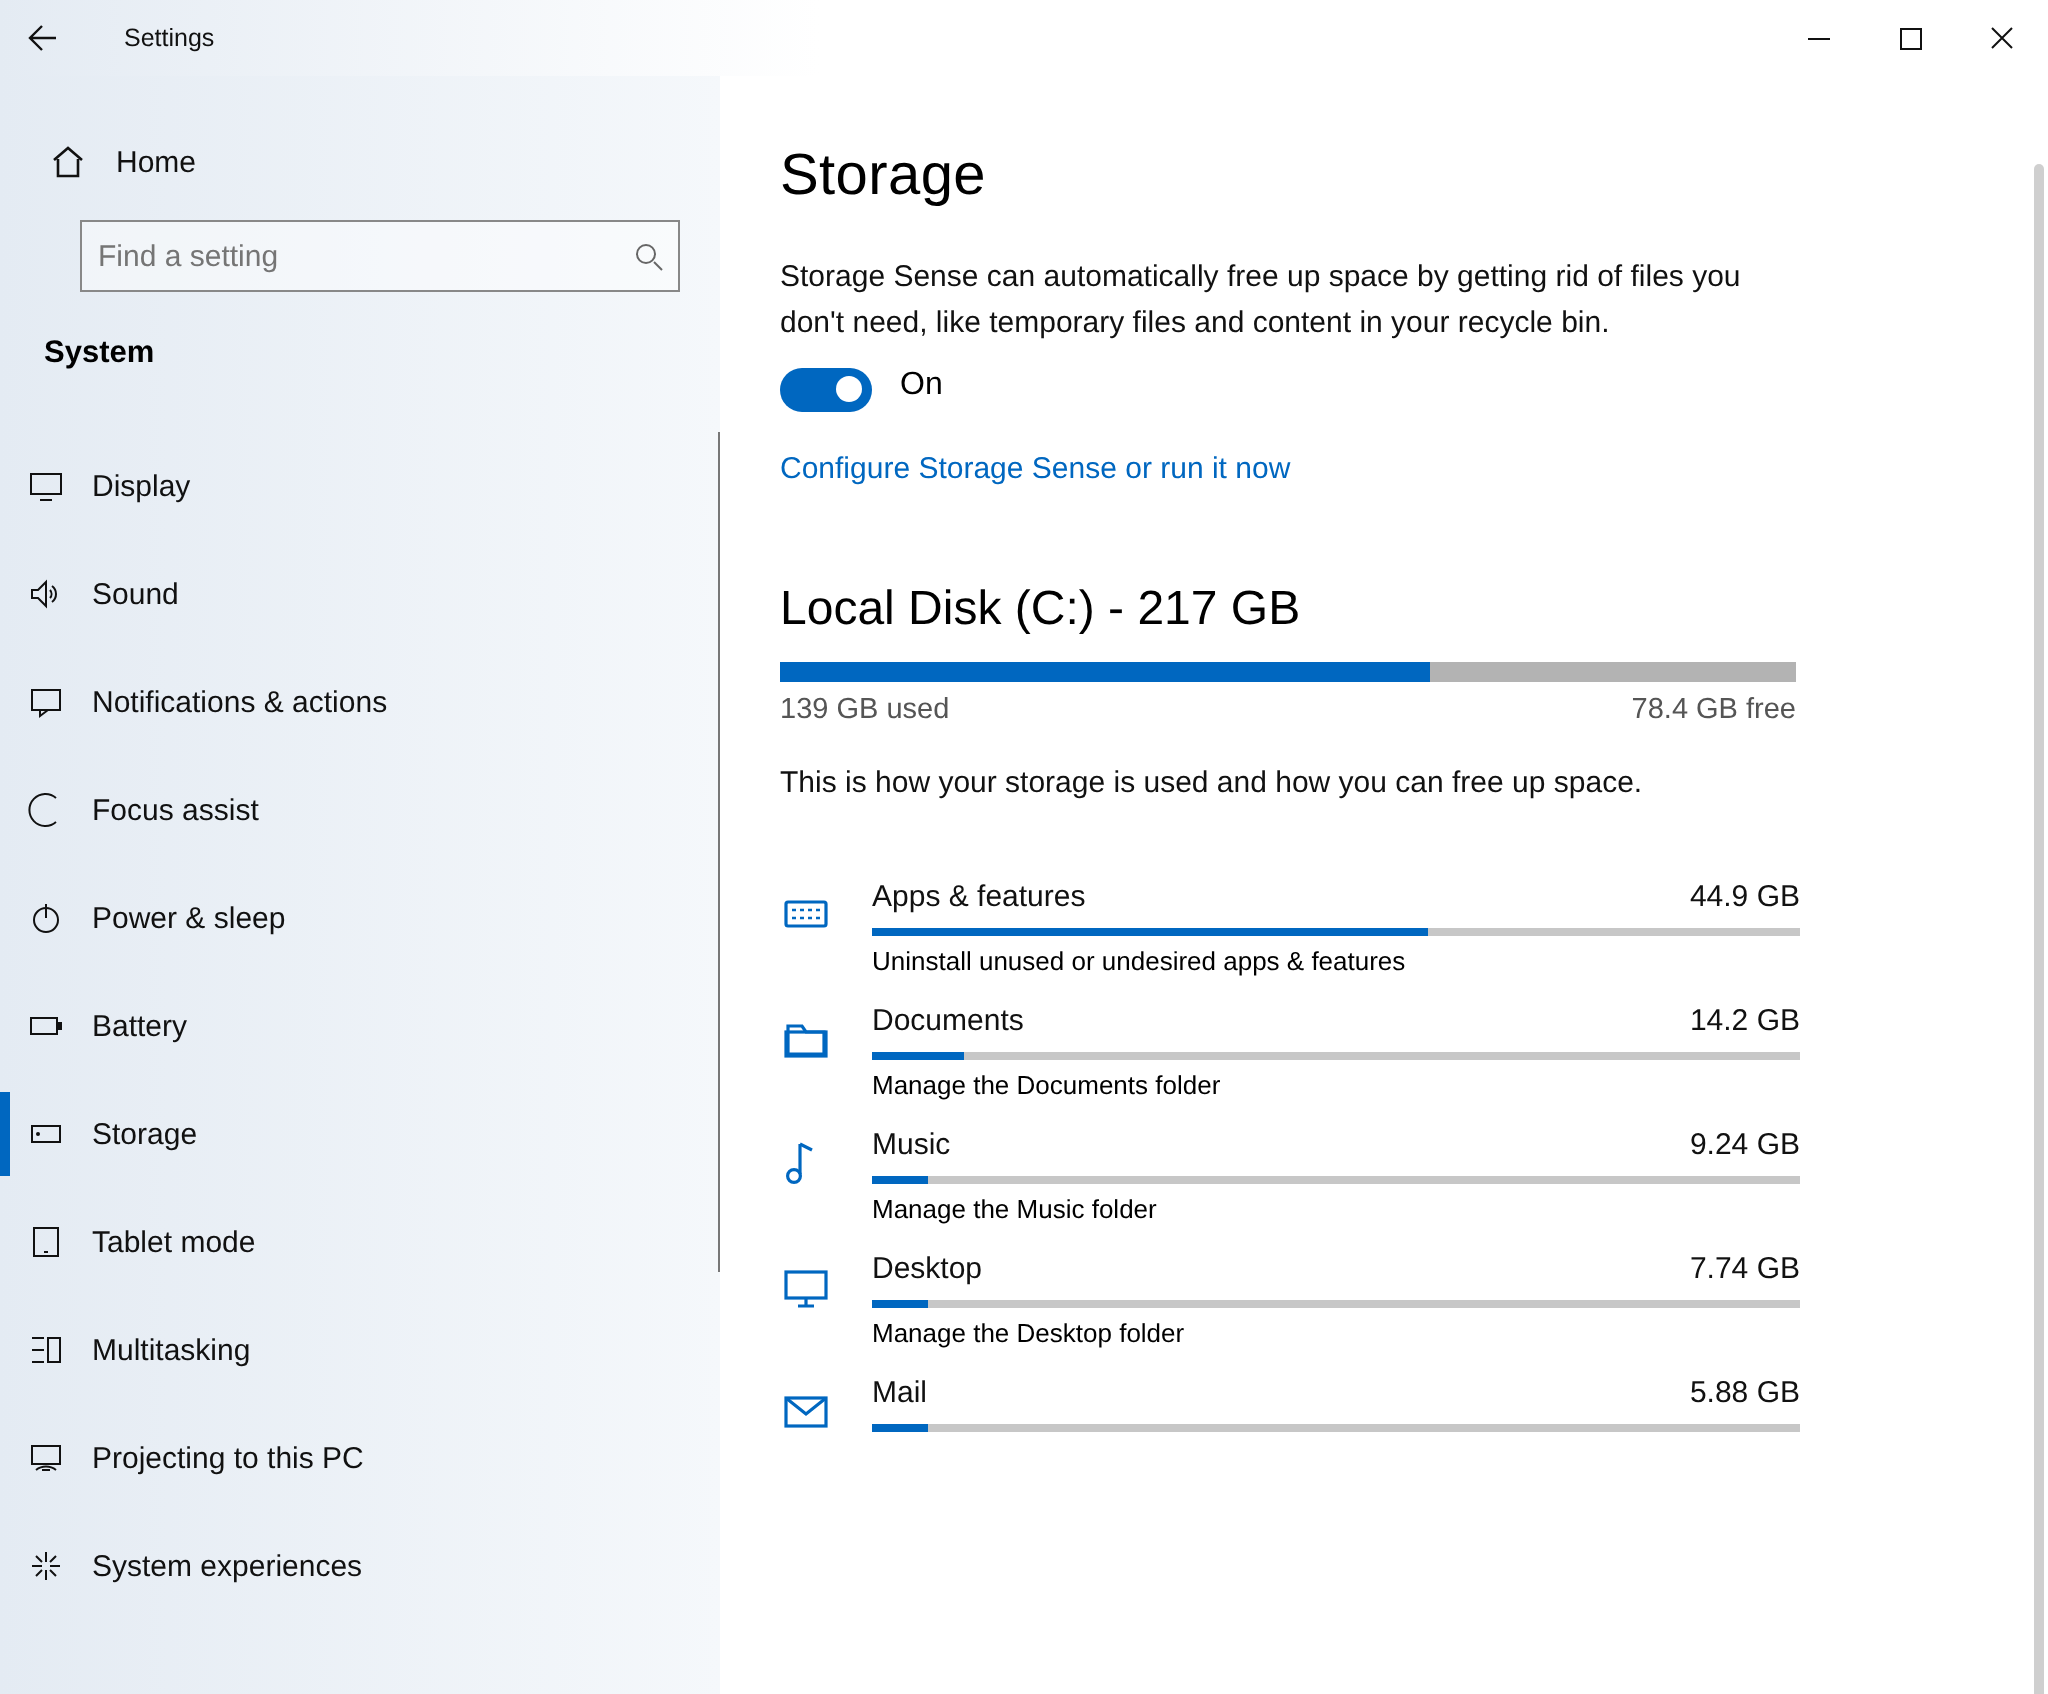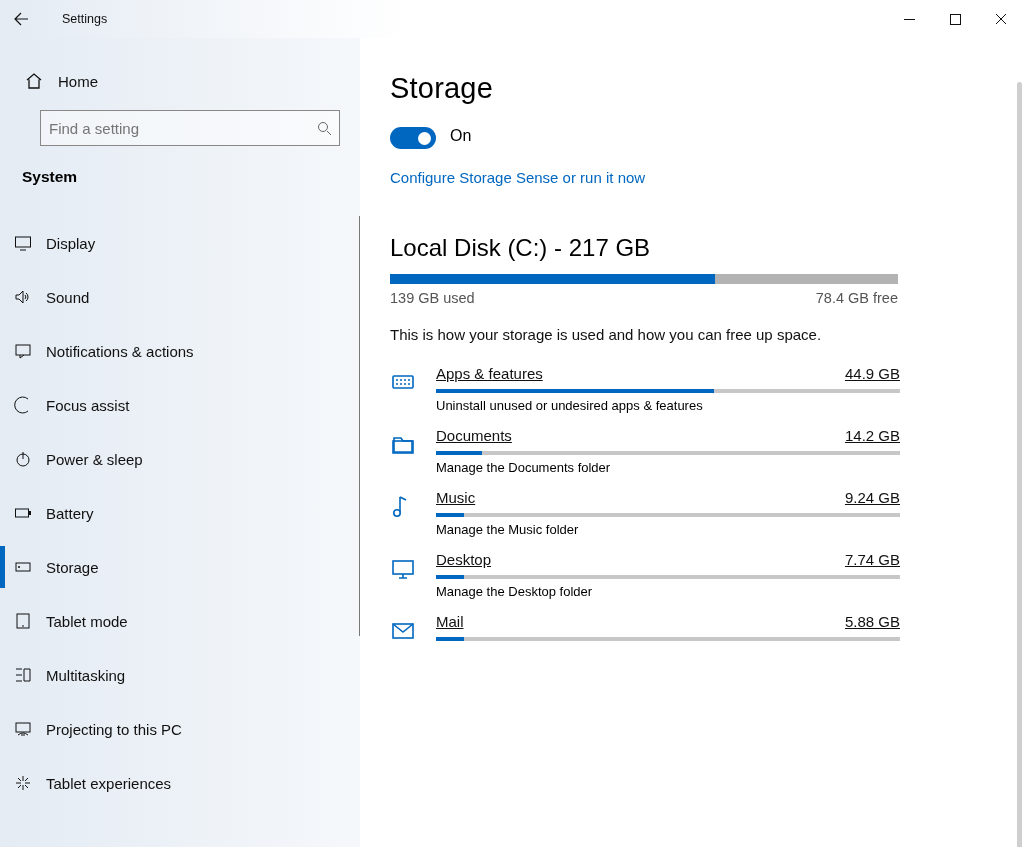--- a/index.html
+++ b/index.html
@@ -196,21 +196,21 @@
     width: 508px;
     display: flex;
     justify-content: space-between;
     font-size: 14.5px;
     color: #555;
     margin-bottom: 20px;
   }
   .intro2 {
     font-size: 15px;
     color: #111;
-    margin-bottom: 22px;
+    margin-bottom: 40px;
   }
   .cat-list {
     display: flex;
     flex-direction: column;
     gap: 14px;
     width: 510px;
   }
   .cat {
     display: flex;
     align-items: flex-start;
@@ -221,21 +221,20 @@
     margin-right: 14px;
     color: #0067c0;
     display:flex; align-items:center; justify-content:flex-start;
   }
   .cat .body2 { flex: 1; }
   .cat .row1 {
     display: flex;
     justify-content: space-between;
     font-size: 15px;
     color: #111;
-    text-decoration: underline;
   }
   .cat .bar {
     width: 100%;
     height: 4px;
     background: #c7c7c7;
     margin-top: 7px;
     position: relative;
   }
   .cat .bar .f {
     position: absolute; left:0; top:0; bottom:0;
@@ -389,28 +388,29 @@
               </svg>
             </span>
           <span>Projecting to this PC</span>
         </div>
         <div class="nav-item">
           <span class="ic">
               <svg width="18" height="18" viewBox="0 0 18 18">
                 <path d="M9 2 V7 M9 11 V16 M2 9 H7 M11 9 H16 M4 4 L7 7 M11 11 L14 14 M14 4 L11 7 M7 11 L4 14" stroke="#111"></path>
               </svg>
             </span>
-          <span>Tablet experiences</span>
+          <span>System experiences</span>
         </div>
       </div>
     </div>
 
     <div class="main">
       <div class="main-scroll"></div>
       <h1>Storage</h1>
+      <div class="desc">Storage Sense can automatically free up space by getting rid of files you don't need, like temporary files and content in your recycle bin.</div>
       <div class="toggle-row">
         <div class="toggle">
             <div class="knob"></div>
           </div>
         <span>On</span>
       </div>
       <div class="link">Configure Storage Sense or run it now</div>
 
       <div class="disk-heading">Local Disk (C:) - 217 GB</div>
       <div class="disk-bar">

